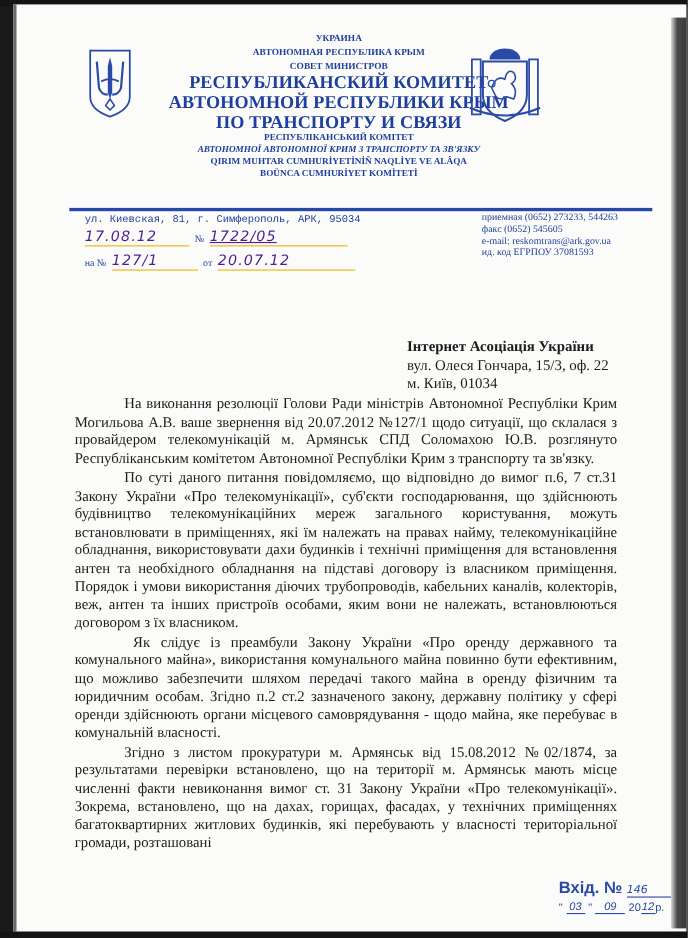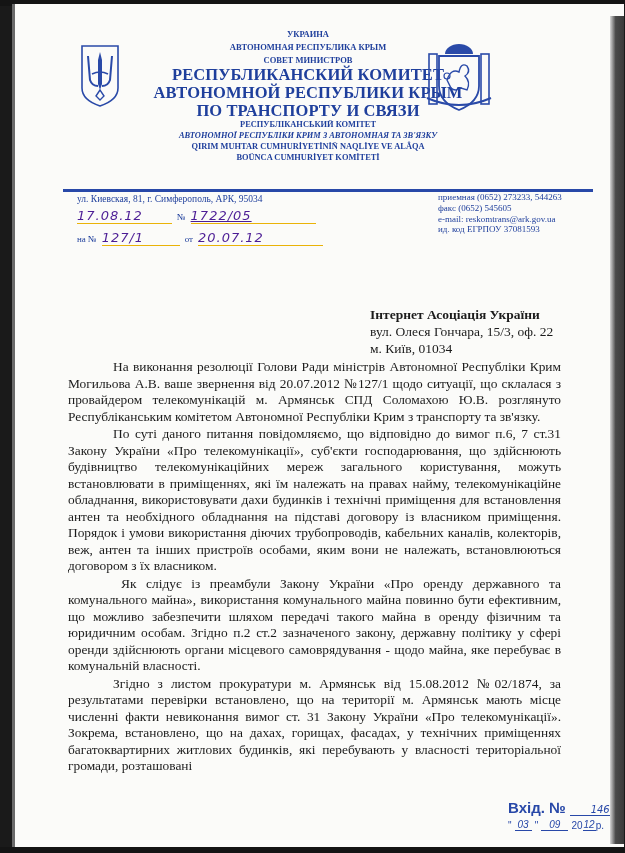--- a/index.html
+++ b/index.html
@@ -18,34 +18,34 @@
     }
     .hdr-emblem-left { position: absolute; left: 65px; top: 40px; width: 40px; height: 64px; }
     .hdr-emblem-right { position: absolute; left: 410px; top: 38px; width: 68px; height: 72px; }
     .hdr-lines { position: absolute; left: 98px; top: 24px; width: 390px; text-align: center; color: #1f3f9c; }
     .hl { font-family: "Liberation Serif", serif; font-weight: bold; line-height: 1; white-space: nowrap; }
     .hl.s1 { font-size: 8.5px; margin-top: 2px; height: 11px; }
     .hl.s2 { font-size: 16.5px; height: 18px; letter-spacing: 0.1px; }
     .hl.s3 { font-size: 8.4px; height: 11px; }
     .hl.s3i { font-size: 8.4px; height: 11px; font-style: italic; }
     .rule { position: absolute; left: 48px; top: 185px; width: 530px; height: 3px; background: #2848a8; }
-    .addr { position: absolute; left: 62px; top: 190px; font-size: 9.5px; color: #1f3f9c; font-family: Liberation Serif, serif; }
+    .addr { position: absolute; left: 62px; top: 190px; font-size: 9.5px; color: #1f3f9c; font-family: Liberation Mono, monospace; }
     .contacts { position: absolute; left: 423px; top: 188px; font-size: 9px; line-height: 10.8px; color: #1f3f9c; font-family: Liberation Serif, serif; }
     .regline { position: absolute; left: 62px; color: #1f3f9c; font-size: 9px; display: flex; align-items: flex-end; }
     .regline .field { display: inline-block; border-bottom: 1px solid #eab308; font-family: "DejaVu Sans", sans-serif; font-style: italic; font-size: 13px; color: #4c1d95; letter-spacing: 1px; height: 16px; line-height: 16px; }
     .regline .lbl { margin: 0 5px 2px 5px; }
     .recipient { position: absolute; left: 355px; top: 285px; font-size: 13.5px; line-height: 17px; color: #1b1b1b; }
     .recipient .name { font-weight: bold; margin-top: 17px; }
     .body-text { position: absolute; left: 53px; top: 355px; width: 493px; font-size: 13.4px; line-height: 16.5px; color: #1b1b1b; text-align: justify; font-family: "Liberation Serif", serif; }
     .body-text p { text-indent: 45px; margin: 0; }
     .body-text p.wide { text-indent: 53px; }
     .body-text p + p { margin-top: 1px; }
     .stamp { position: absolute; left: 493px; top: 795px; color: #2848a8; font-family: "Liberation Sans", sans-serif; }
     .stamp .row1 { font-size: 15px; font-weight: bold; display: flex; align-items: flex-end; }
-    .stamp .hand { font-family: "DejaVu Sans", sans-serif; font-style: italic; font-size: 10px; font-weight: normal; border-bottom: 1px solid #2848a8; display: inline-block; min-width: 40px; margin-left: 4px; text-align: right; }
+    .stamp .hand { font-family: "DejaVu Sans", sans-serif; font-style: italic; font-size: 10px; font-weight: normal; border-bottom: 1px solid #2848a8; display: inline-block; min-width: 40px; margin-left: 4px; text-align: left; }
     .stamp .row2 { font-size: 10px; margin-top: 3px; display: flex; align-items: flex-end; gap: 3px; }
     .stamp .u { border-bottom: 1px solid #2848a8; font-style: italic; padding: 0 3px; }
   </style>
 </head>
 <body>
 
 <div class="top-edge"></div>
 <div class="page">
 
   <div class="hdr-emblem-left">
@@ -60,21 +60,21 @@
   </div>
 
   <div class="hdr-lines">
     <div class="hl s1">УКРАИНА</div>
     <div class="hl s1">АВТОНОМНАЯ РЕСПУБЛИКА КРЫМ</div>
     <div class="hl s1">СОВЕТ МИНИСТРОВ</div>
     <div class="hl s2">РЕСПУБЛИКАНСКИЙ КОМИТЕТ</div>
     <div class="hl s2">АВТОНОМНОЙ РЕСПУБЛИКИ КРЫМ</div>
     <div class="hl s2">ПО ТРАНСПОРТУ И СВЯЗИ</div>
     <div class="hl s3">РЕСПУБЛІКАНСЬКИЙ КОМІТЕТ</div>
-    <div class="hl s3i">АВТОНОМНОЇ РЕСПУБЛІКИ КРИМ З АВТОНОМНАЯ ТА ЗВ'ЯЗКУ</div>
+    <div class="hl s3i">АВТОНОМНОЇ АВТОНОМНОЇ КРИМ З ТРАНСПОРТУ ТА ЗВ'ЯЗКУ</div>
     <div class="hl s3">QIRIM MUHTAR CUMHURİYETİNİÑ  NAQLİYE VE ALÂQA</div>
     <div class="hl s3">BOÜNCA CUMHURİYET KOMİTETİ</div>
   </div>
 
   <div class="hdr-emblem-right">
     <svg width="68" height="72" viewBox="0 0 68 72">
       <path d="M20 12 A14 10 0 0 1 48 12 Z" fill="#2a4aa8"></path>
       <rect x="4" y="12" width="8" height="50" fill="none" stroke="#2a4aa8" stroke-width="1.6"></rect>
       <rect x="56" y="12" width="8" height="50" fill="none" stroke="#2a4aa8" stroke-width="1.6"></rect>
       <path d="M14 14 H54 V44 Q54 60 34 68 Q14 60 14 44 Z" fill="none" stroke="#2a4aa8" stroke-width="1.8"></path>

